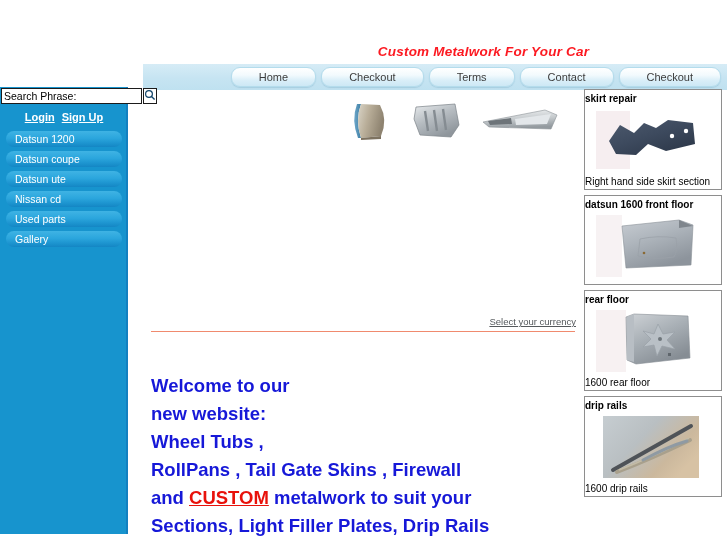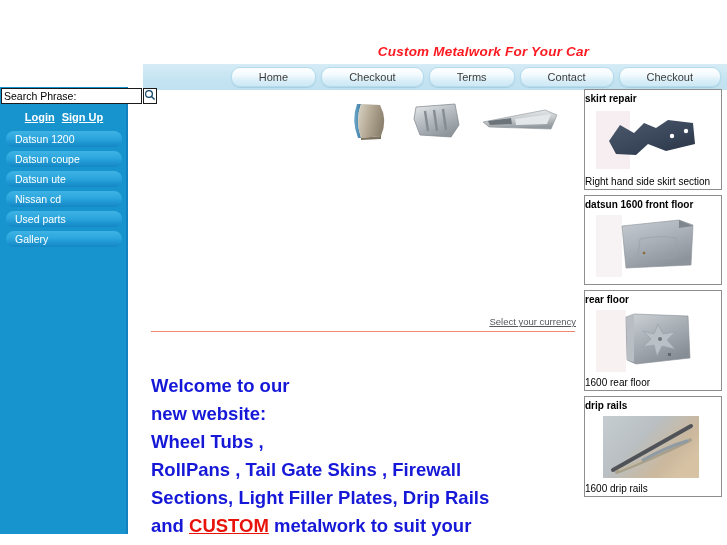--- a/index.html
+++ b/index.html
@@ -334,22 +334,22 @@
     <span id="currency-link">Select your currency</span>
   </div>
 
   <div id="content-rule"></div>
 
   <div id="welcome">
     <div>Welcome to our</div>
     <div>new website:</div>
     <div>Wheel Tubs ,</div>
     <div>RollPans ,  Tail Gate Skins , Firewall</div>
+    <div><span>and  </span><span class="custom-word">CUSTOM</span><span> metalwork to suit your</span></div>
     <div>Sections, Light Filler Plates, Drip Rails</div>
-    <div><span>and  </span><span class="custom-word">CUSTOM</span><span> metalwork to suit your</span></div>
     <div>project.</div>
   </div>
 </div>
 
 <div id="products">
 
   <div class="product-card">
     <div class="product-title">skirt repair</div>
     <div class="product-figure">
       <svg width="110" height="58" viewBox="0 0 110 58">

